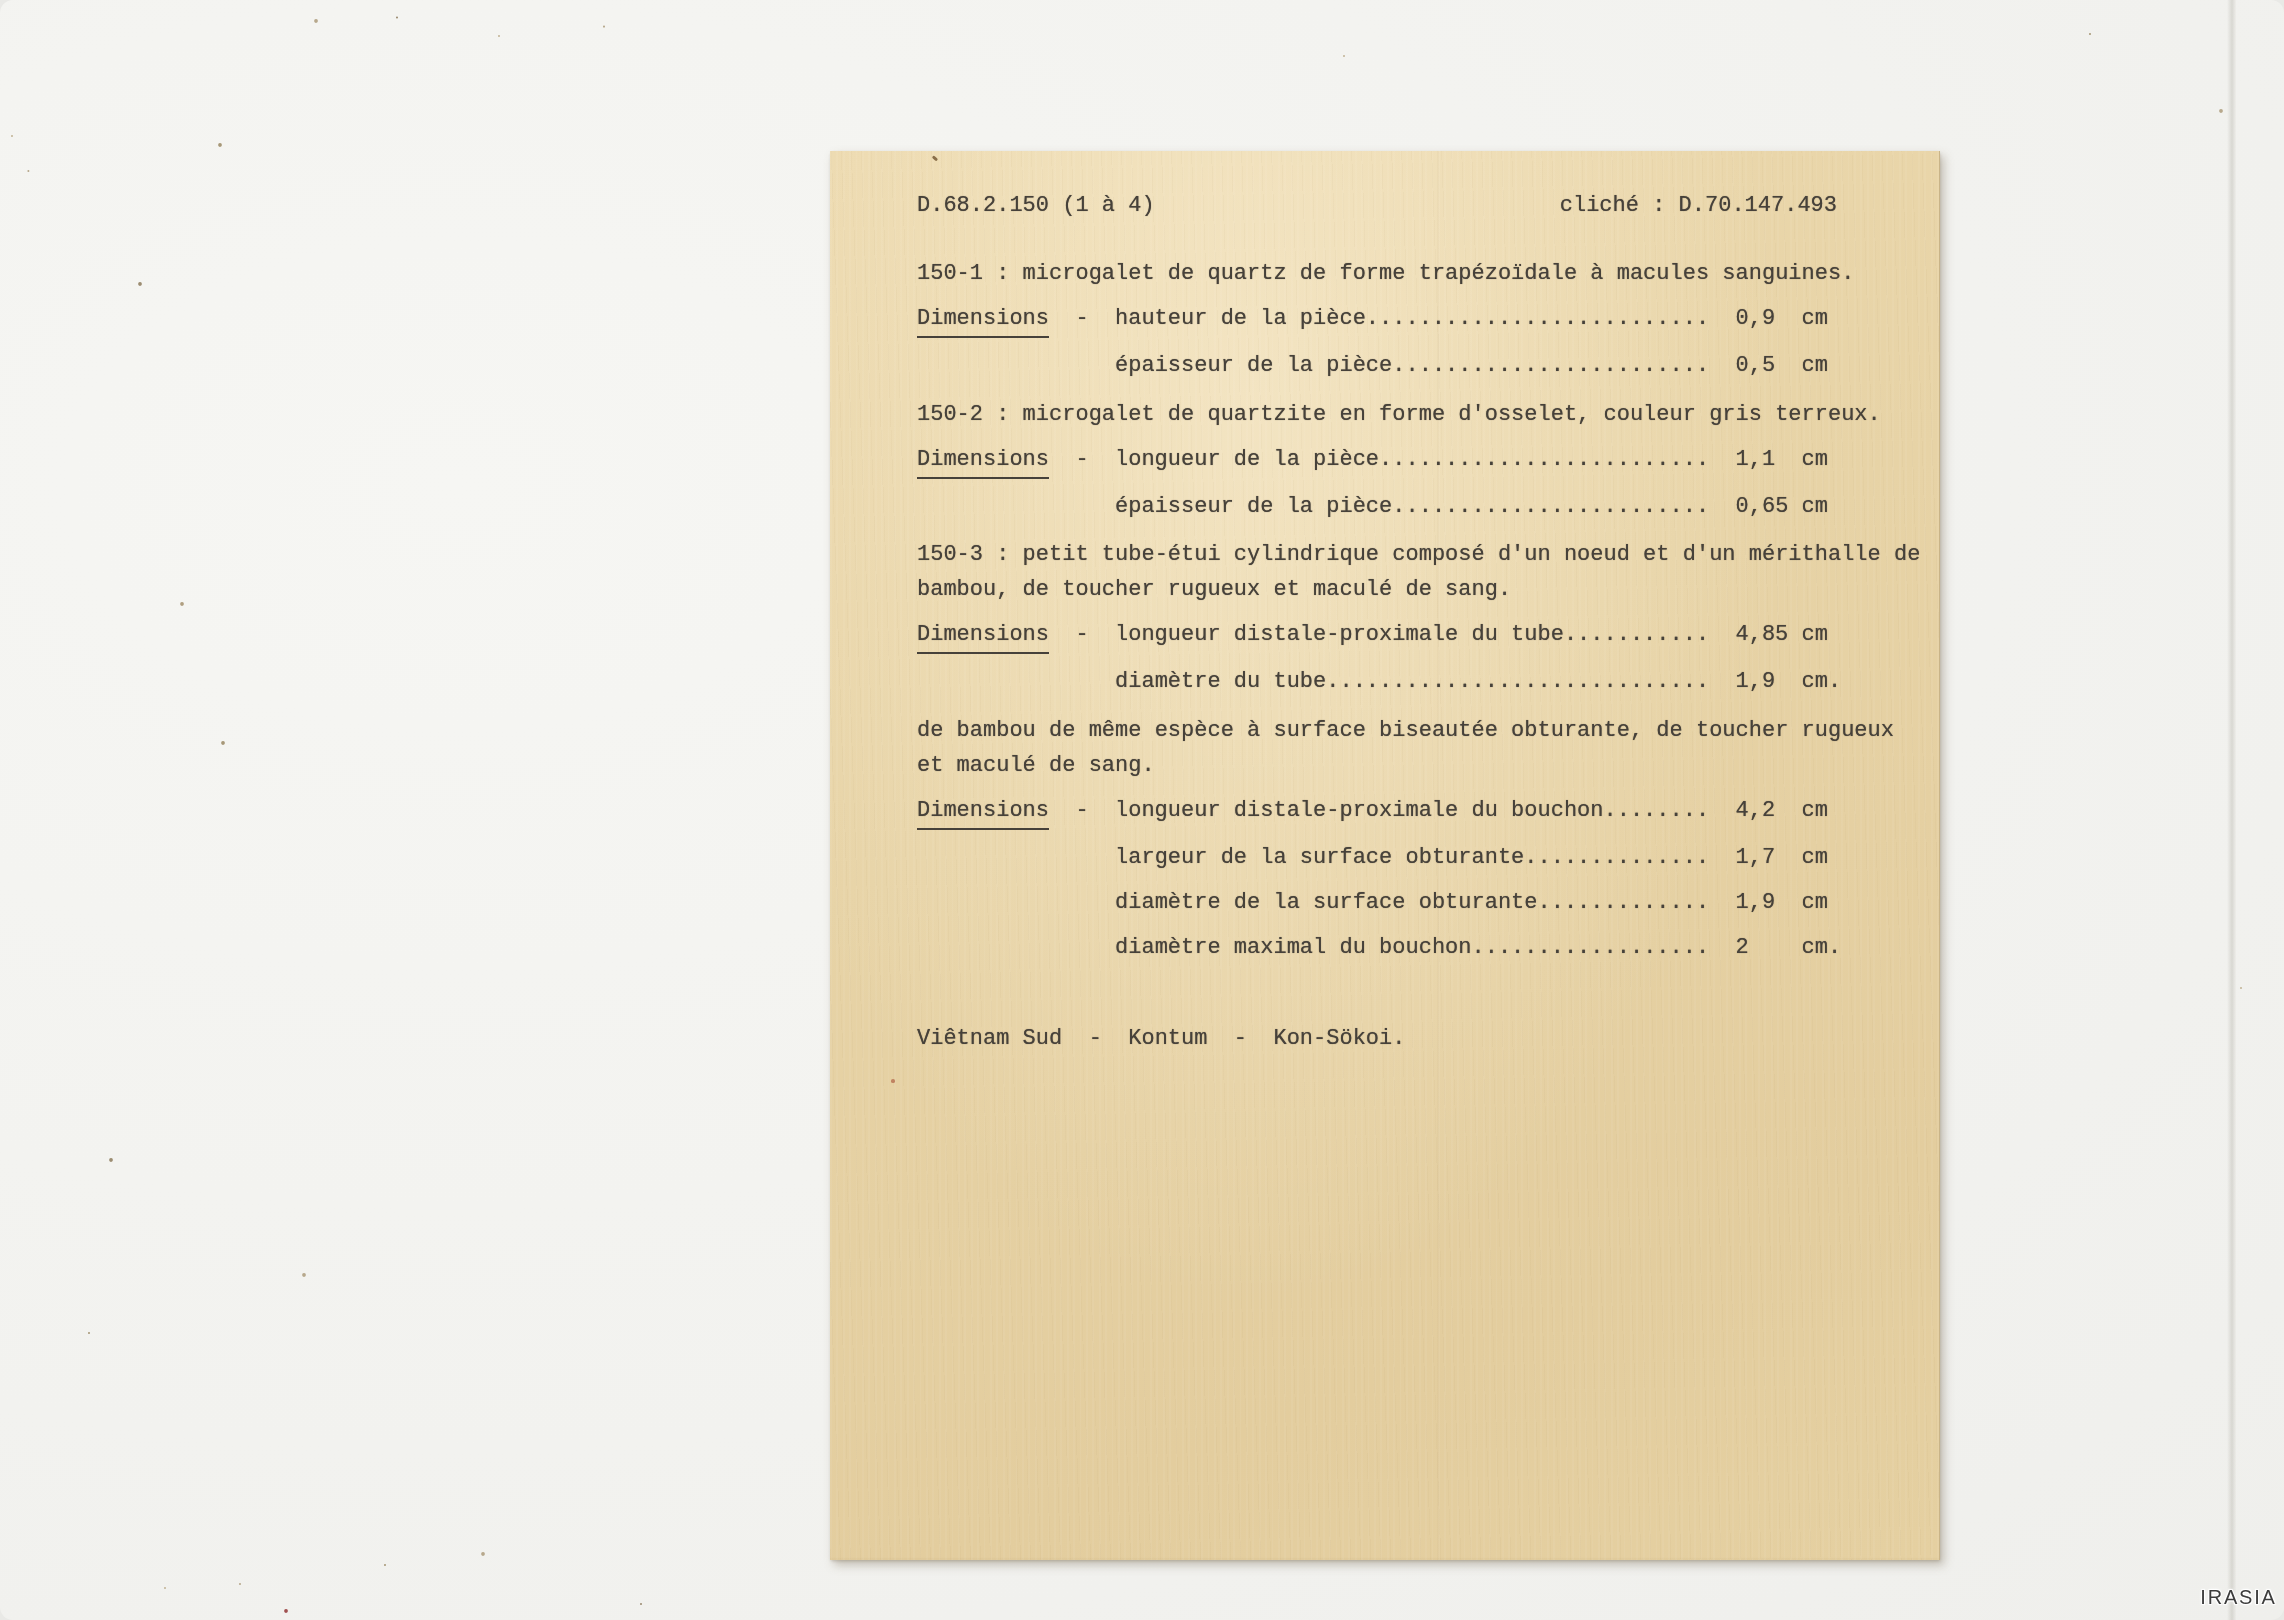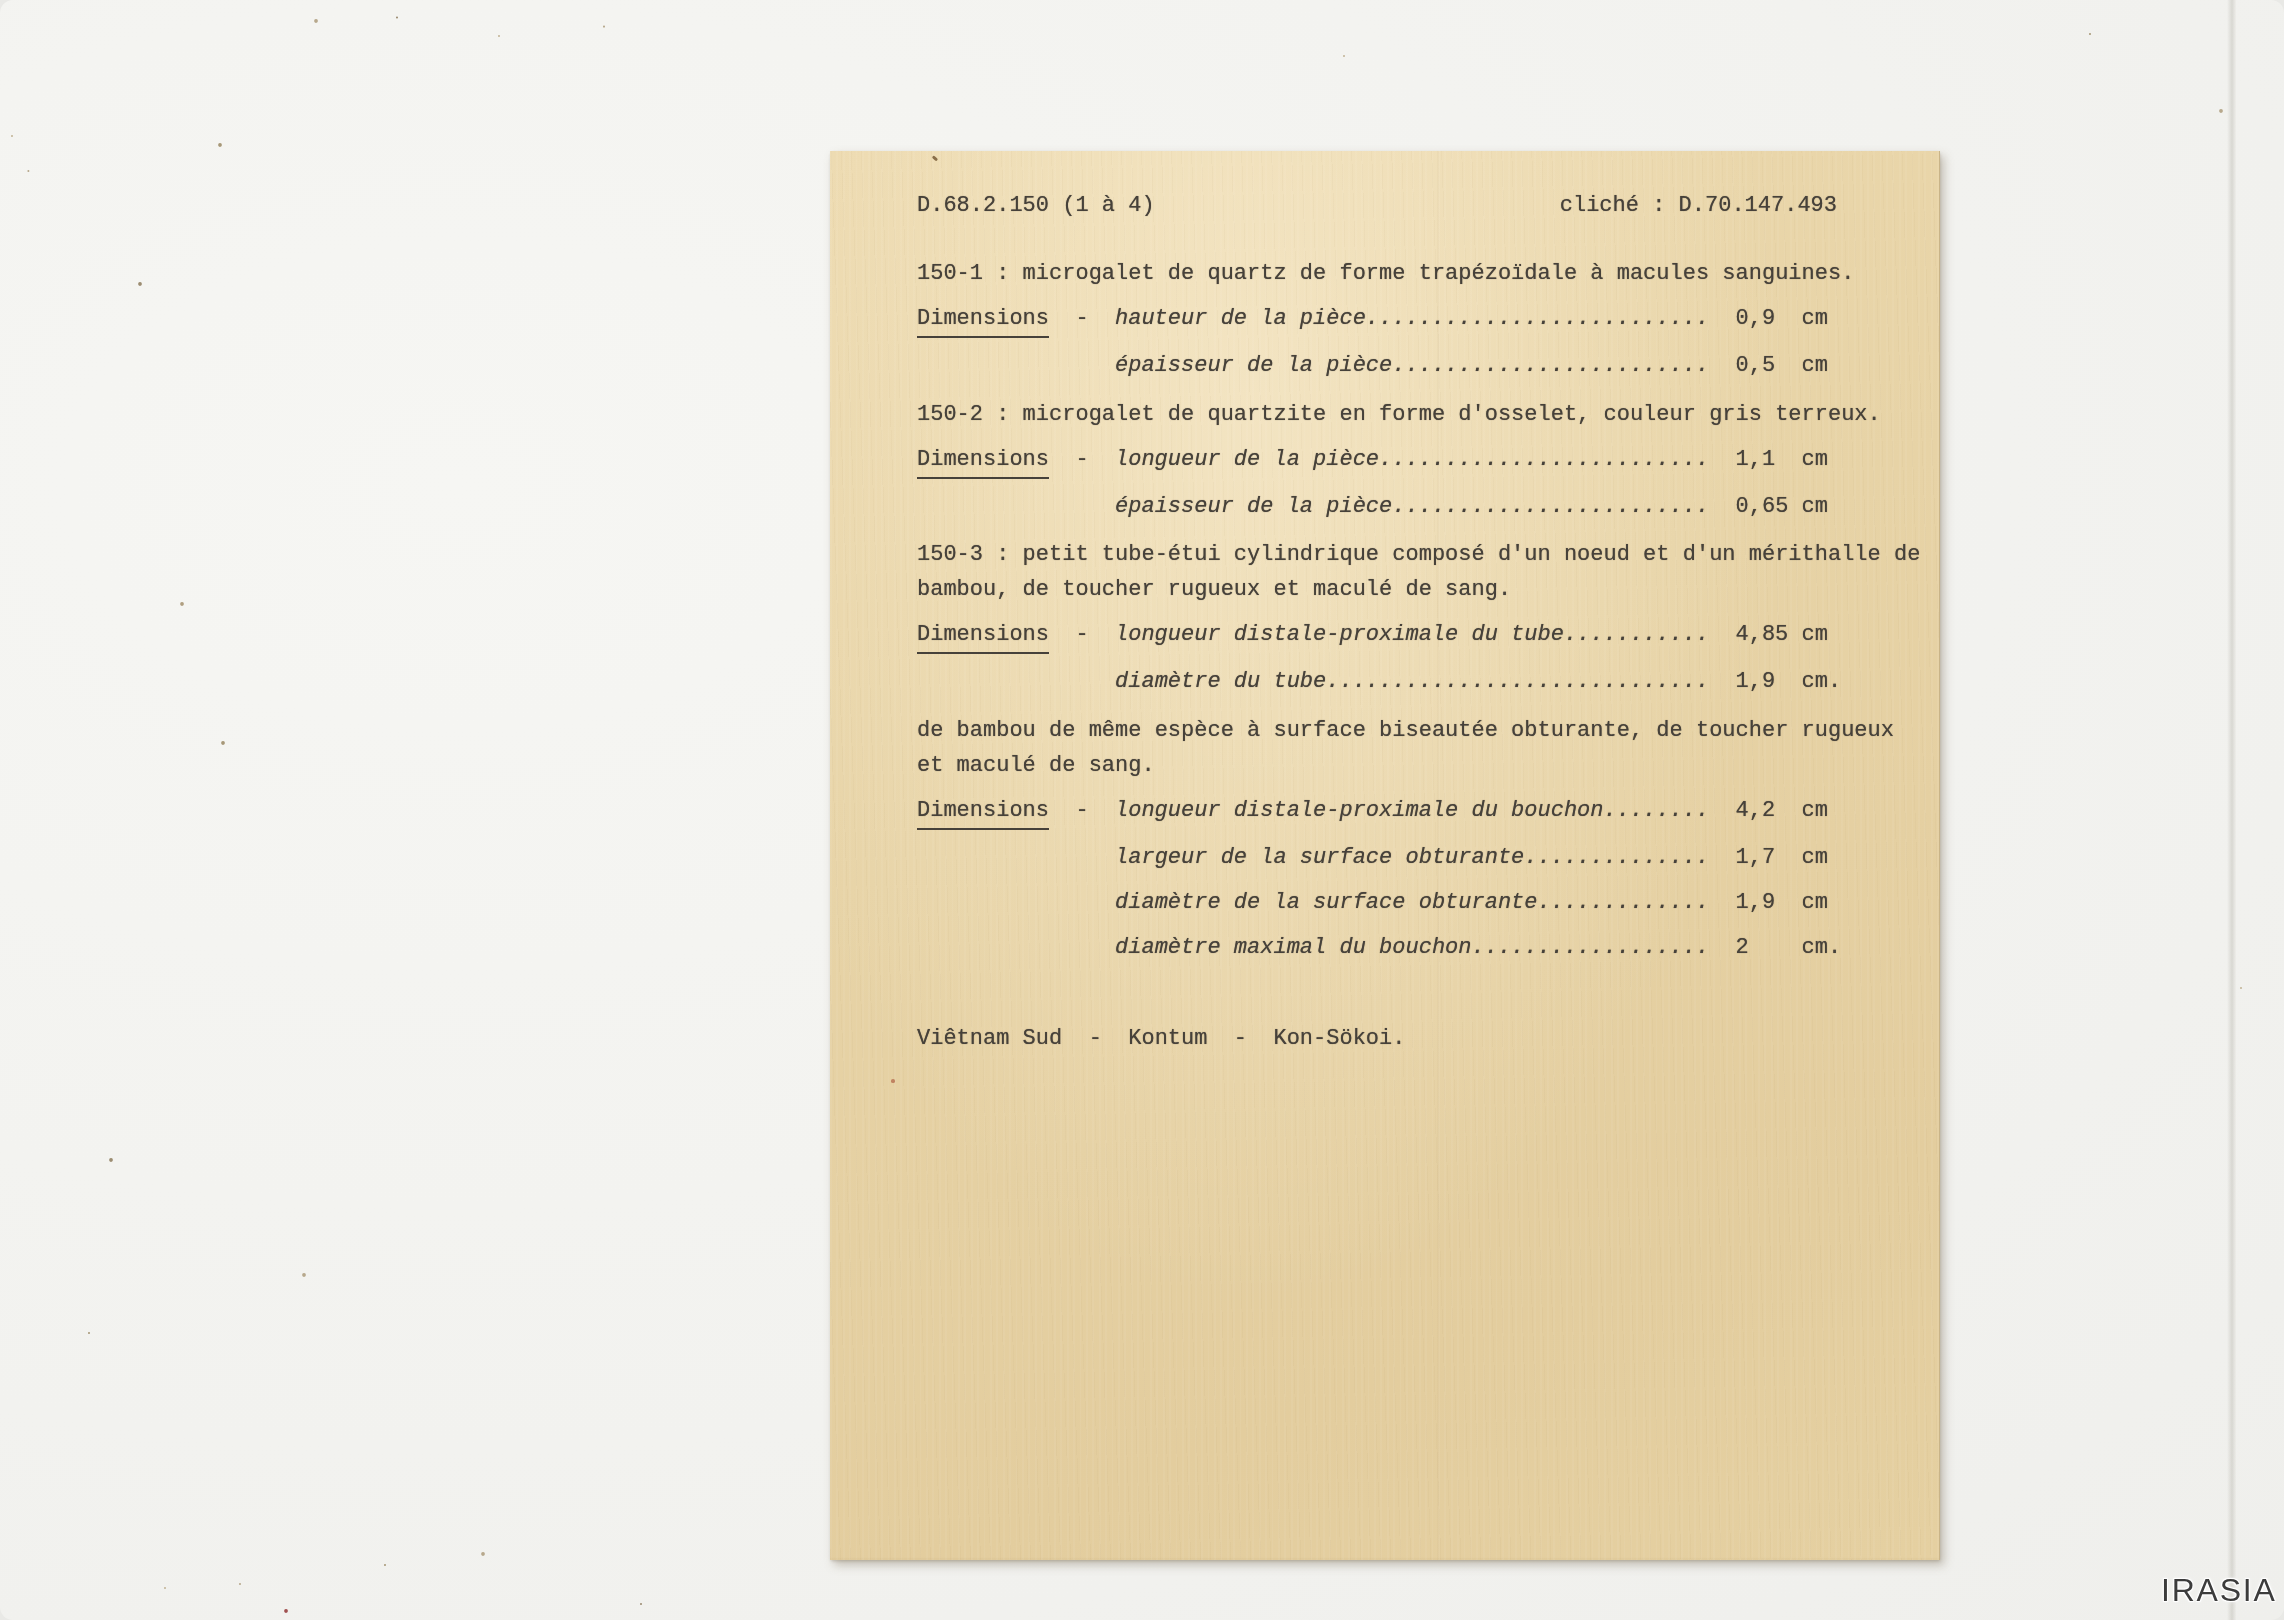--- a/index.html
+++ b/index.html
@@ -58,30 +58,30 @@
     font-family:"Liberation Mono","DejaVu Sans Mono",monospace;
     font-size:22px;line-height:35px;
     text-shadow:0 0 0.9px rgba(70,63,52,0.75);
   }
   .line{white-space:pre;}
   .header{display:flex;justify-content:space-between;margin-top:37px;padding-right:102px;}
   .section{margin-top:13.7px;}
   .section.first{margin-top:33px;}
   .dims-word{display:inline-block;width:10ch;border-bottom:2.7px double currentColor;}
   .dim-dash{display:inline-block;width:5ch;text-align:center;}
-  .ld{display:inline-block;width:47ch;white-space:pre;font-style:italic;}
+  .ld{display:inline-block;width:47ch;white-space:pre;}
   .val{display:inline-block;width:5ch;white-space:pre;margin-top:10px;}
   .indent{padding-left:15ch;}
   .footer{margin-top:56px;white-space:pre;}
 
   
   .watermark{
     position:absolute;right:7.3px;bottom:11px;
     font-family:"Liberation Sans",sans-serif;
-    font-size:32px;letter-spacing:1.8px;color:#3c3c3c;
+    font-size:20px;letter-spacing:1.8px;color:#3c3c3c;
     text-shadow:-0.9px -0.9px 0.9px #fff, 0.9px -0.9px 0.9px #fff, -0.9px 0.9px 0.9px #fff, 0.9px 0.9px 0.9px #fff, 0 0 4.6px #fff;
   }
 </style>
 </head>
 <body>
 
 <div class="stage">
   <div class="page-edge"></div>
   <div class="speckles"></div>
 

